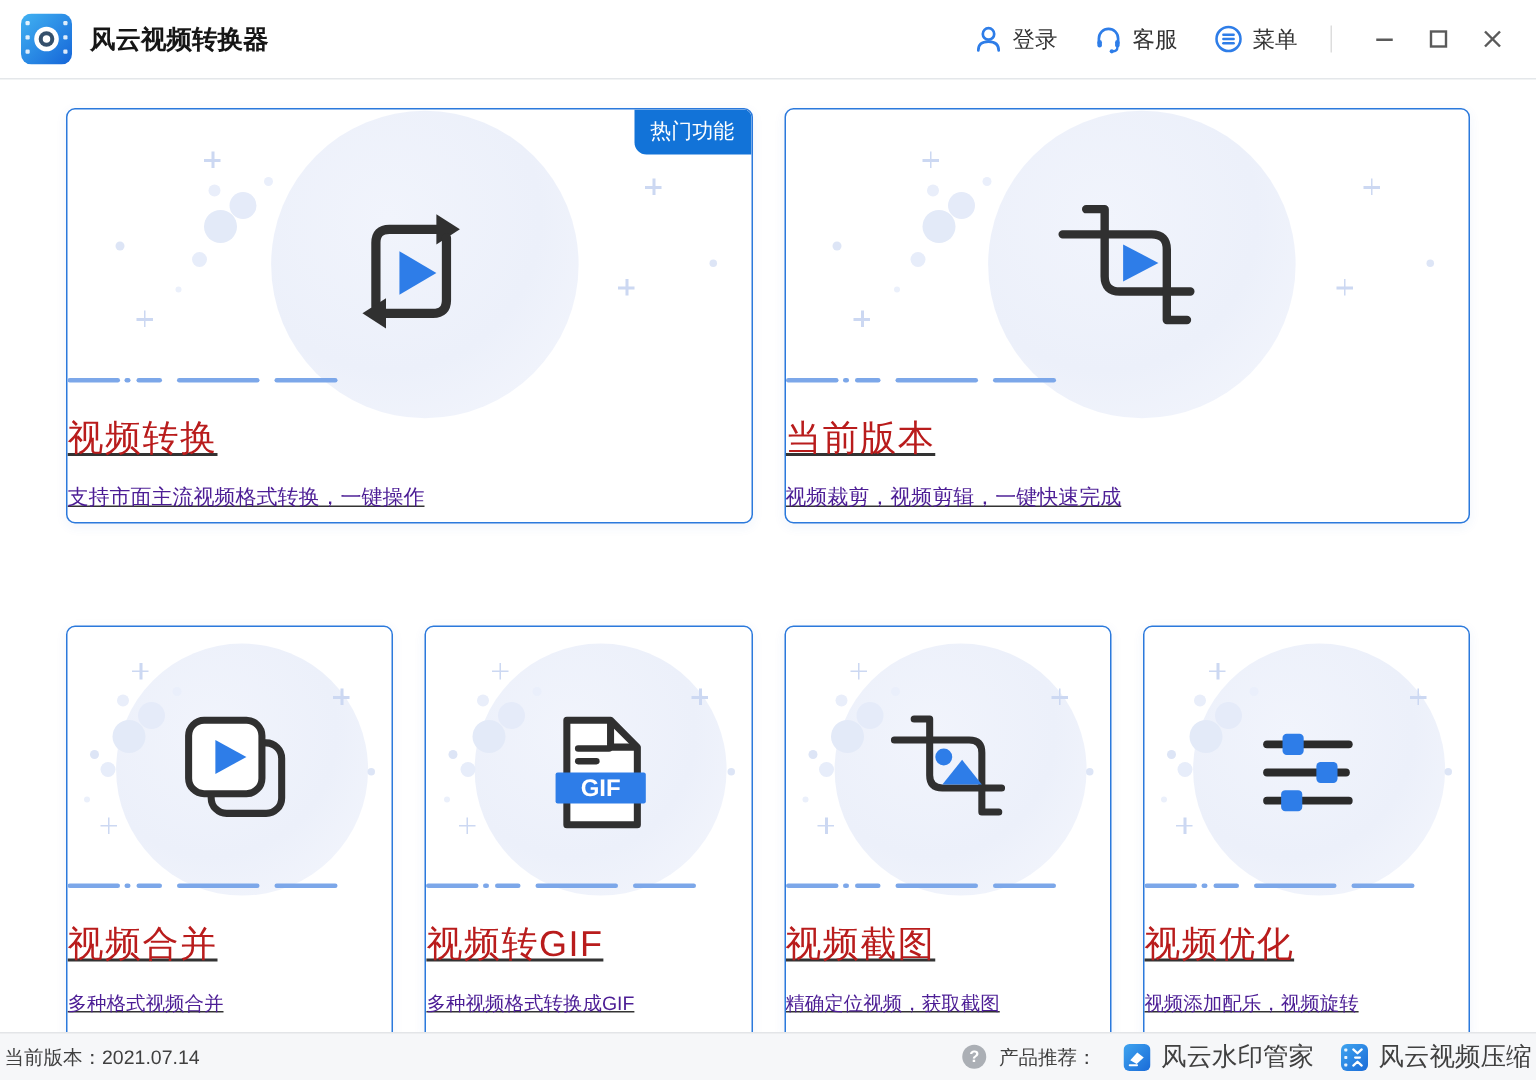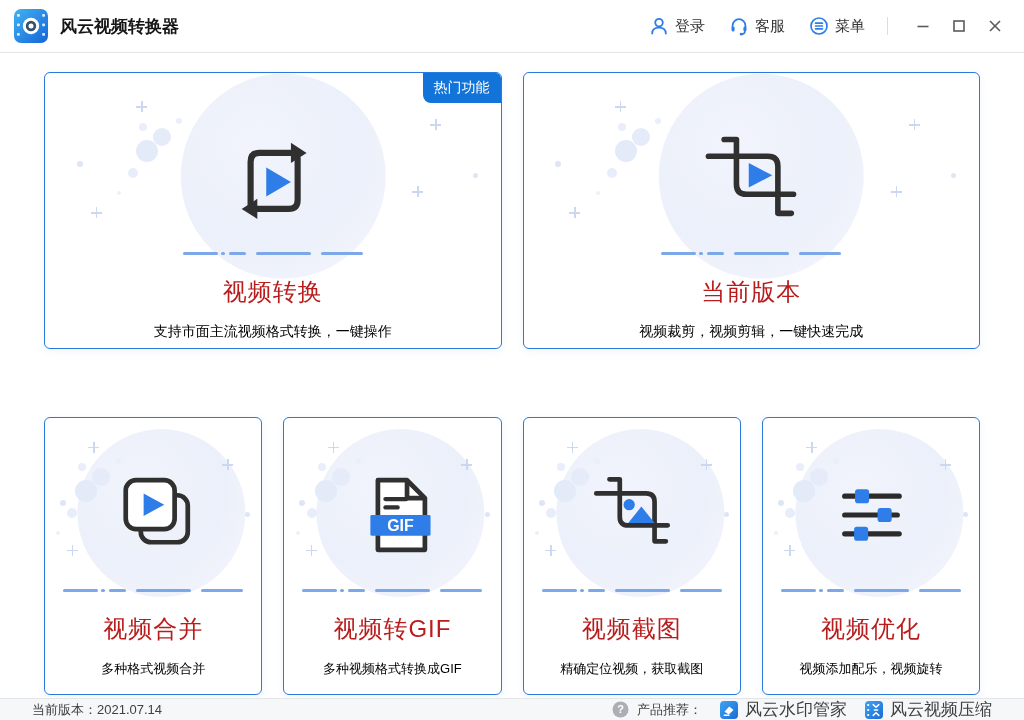--- a/index.html
+++ b/index.html
@@ -26,21 +26,21 @@
   .win-btn{width:30px; height:30px; display:flex; align-items:center; justify-content:center;
     background:none; border:none; cursor:pointer; margin-left:6px;}
   
   .main{padding:19px 44px 0;}
   .row{display:flex; gap:21px;}
   .row2{margin-top:32px;}
   .card{
     flex:1; position:relative; background:#fff; overflow:hidden;
     border:1px solid var(--card-border); border-radius:6px; cursor:pointer;
     box-shadow:0 2px 8px rgba(40,100,200,.07);
-    display:flex; flex-direction:column; align-items:center;
+    display:flex; flex-direction:column; align-items:flex-start;text-decoration:underline;
   }
   .lg{height:277px;} .sm{height:278px;margin-top:36px;}
   .badge{
     position:absolute; top:0; right:0; width:78px; height:30px;
     background:var(--primary); color:#fff; font-size:14px;
     display:flex; align-items:center; justify-content:center;
     border-radius:0 5px 0 8px; z-index:5;
   }
   .art{position:relative; width:100%; display:flex; align-items:center; justify-content:center;}
   .lg .art{height:150px; margin-top:16px;}
@@ -69,27 +69,27 @@
   .icon-main{position:relative; z-index:2;}
   .lg .icon-main{width:112px; height:112px; margin-top:36px;}
   .sm .icon-main{width:94px; height:94px; margin-top:24px;}
   
   .dashline{display:flex; align-items:center; justify-content:center; margin-top:13px; position:relative; z-index:2;}
   .dashline i{height:3px; background:var(--dash); border-radius:2px; display:block;}
   .dashline .s1{width:35px;} .dashline .s2{width:4px; margin-left:3px;}
   .dashline .s3{width:17px; margin-left:4px;} .dashline .s4{width:55px; margin-left:10px;}
   .dashline .s5{width:42px; margin-left:10px;}
   .ct{margin-top:21px; font-size:24px; font-weight:500; color:#b91c1c; letter-spacing:1px; text-align:center; position:relative; z-index:2;}
-  .cs{margin-top:15px; font-size:14px; color:#000000; text-align:center; position:relative; z-index:2;}
+  .cs{margin-top:15px; font-size:14px; color:#4c1d95; text-align:center; position:relative; z-index:2;}
   .sm .cs{font-size:13px;}
   
   .statusbar{
-    position:absolute; left:0; bottom:0; width:100%; height:22px;
+    position:absolute; left:0; bottom:0; width:100%; height:32px;
     background:#f6f7f9; border-top:1px solid #e3e5e8;
-    display:flex; align-items:center; padding:0 32px; font-size:13px; color:#404040;
+    display:flex; align-items:center; padding:0 3px; font-size:13px; color:#404040;
   }
   .sb-right{margin-left:auto; display:flex; align-items:center; gap:8px;}
   .product{display:flex; align-items:center; gap:7px; margin-left:10px; cursor:pointer;
     background:none; border:none; font-size:17px; color:#404040; font-family:inherit;}
   svg{display:block;}
 </style>
 </head>
 <body>
 
 <div class="titlebar">

